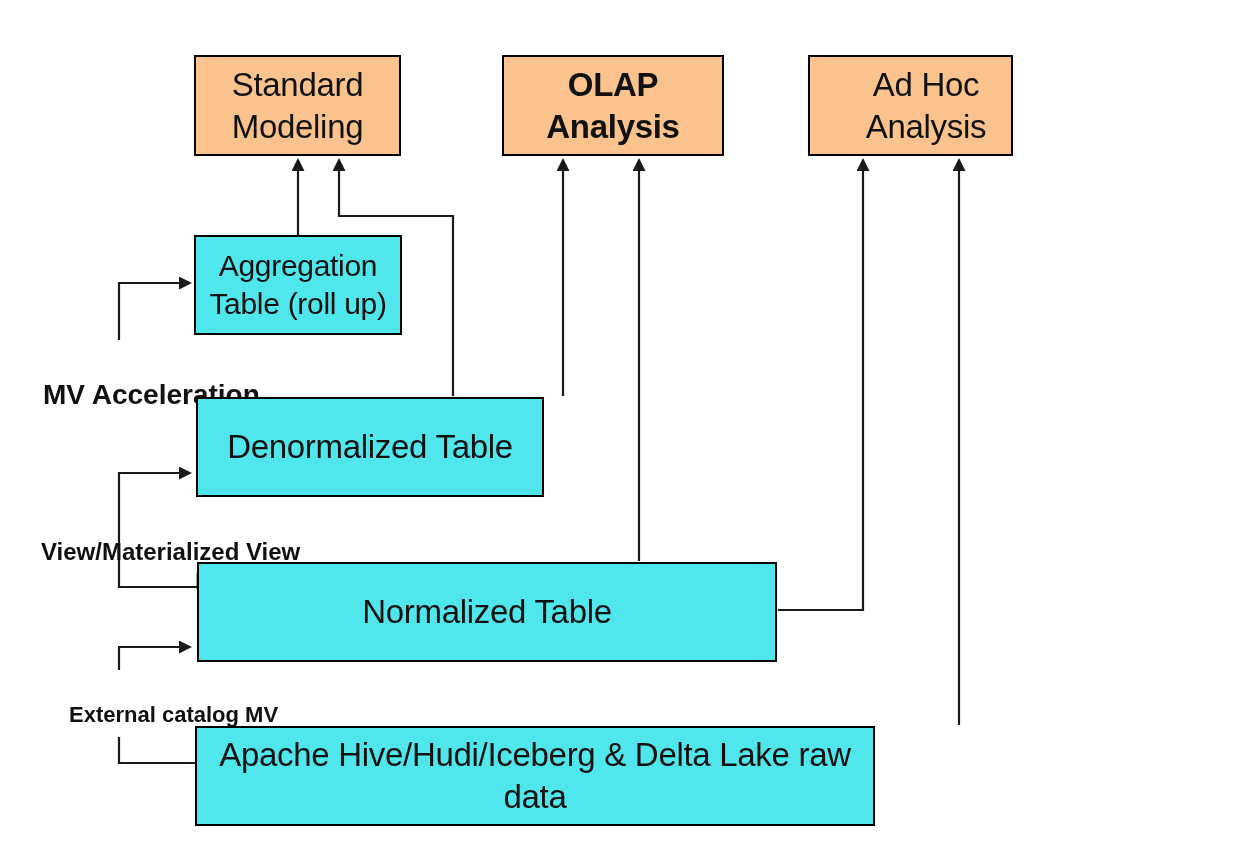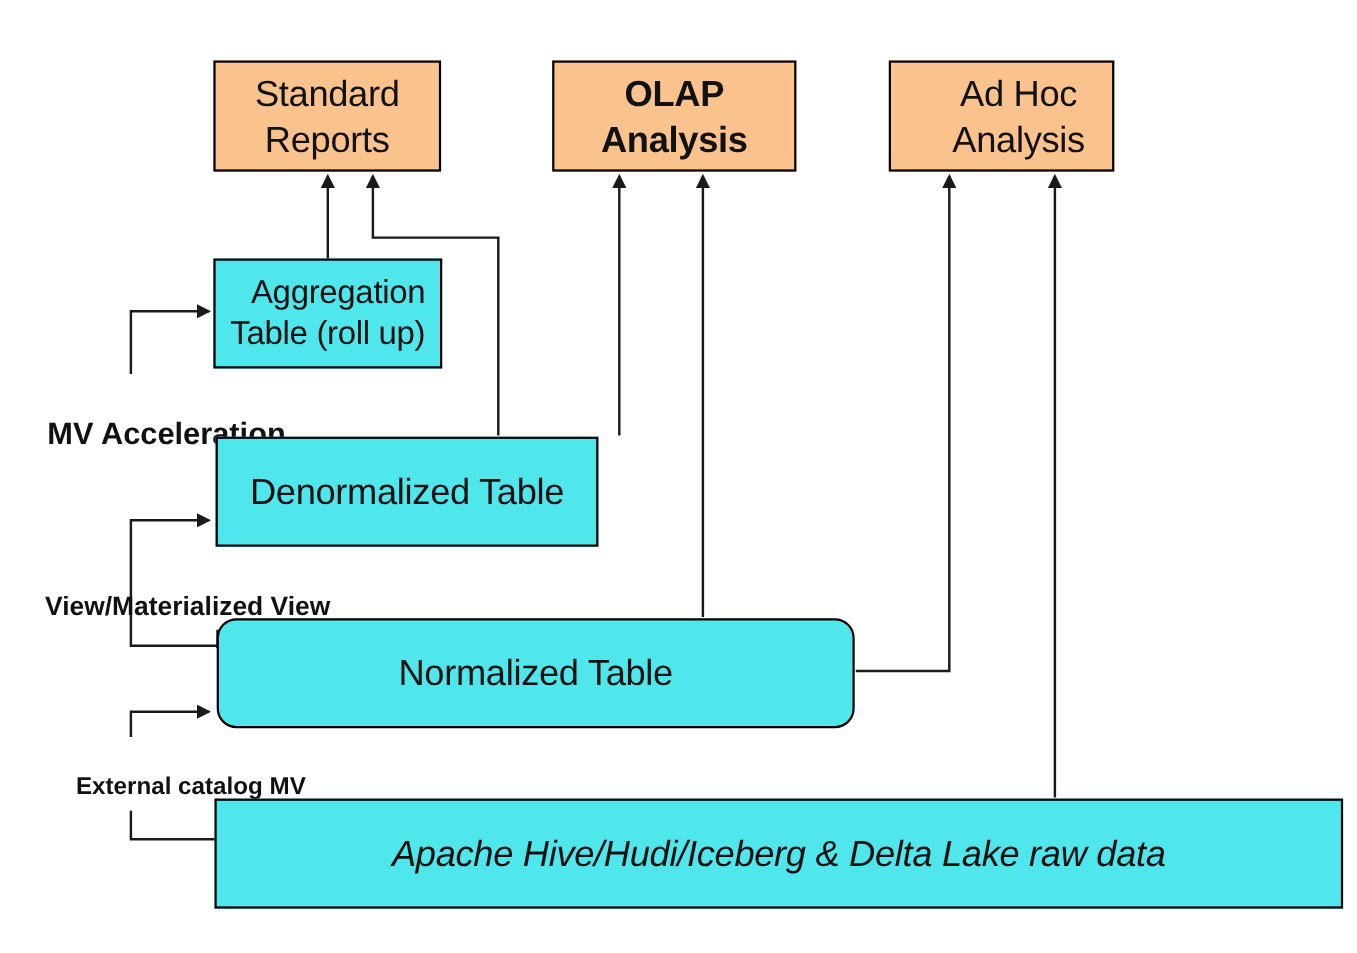--- a/index.html
+++ b/index.html
@@ -19,28 +19,28 @@
     display:flex;align-items:center;justify-content:center;
     text-align:center;
     color:#111111;
     font-size:33px;
     font-weight:500;
     line-height:42px;
     letter-spacing:-0.3px;
   }
   .node-label{white-space:pre-line;}
   .consumer{background:#FAC28D;}
-  .table{background:#50E7EC;text-align:right;}
+  .table{background:#50E7EC;}
   #n-standard{left:194px;top:55px;width:207px;height:101px;}
   #n-olap{left:502px;top:55px;width:222px;height:101px;font-weight:bold;}
   #n-adhoc{left:808px;top:55px;width:205px;height:101px;padding-left:31px;}
   #n-agg{left:194px;top:235px;width:208px;height:100px;font-size:30px;line-height:38px;}
   #n-denorm{left:196px;top:397px;width:348px;height:100px;}
-  #n-norm{left:197px;top:562px;width:580px;height:100px;border-radius:18px;}
-  #n-raw{left:195px;top:726px;width:1026px;height:100px;font-style:italic;}
+  #n-norm{left:197px;top:562px;width:580px;height:100px;}
+  #n-raw{left:195px;top:726px;width:680px;height:100px;}
   .edge-label{
     position:absolute;
     color:#111111;
     font-weight:700;
     white-space:pre-line;
   }
   #lbl-mv{
     left:40px;top:340px;
     font-size:28px;
     background:#ffffff;
@@ -89,21 +89,21 @@
   <div class="edge-label" id="lbl-view">
     <span class="node-label">View/Materialized View
 Modeling</span>
   </div>
   <div class="edge-label" id="lbl-ext">
     <span>External catalog MV</span>
   </div>
 
   <div class="node consumer" id="n-standard">
     <span class="node-label">Standard
-Reports</span>
+Modeling</span>
   </div>
   <div class="node consumer" id="n-olap">
     <span class="node-label">OLAP
 Analysis</span>
   </div>
   <div class="node consumer" id="n-adhoc">
     <span class="node-label">Ad Hoc
 Analysis</span>
   </div>
   <div class="node table" id="n-agg">

